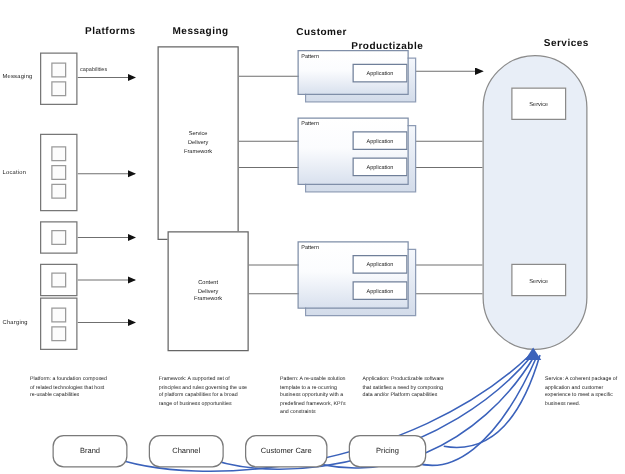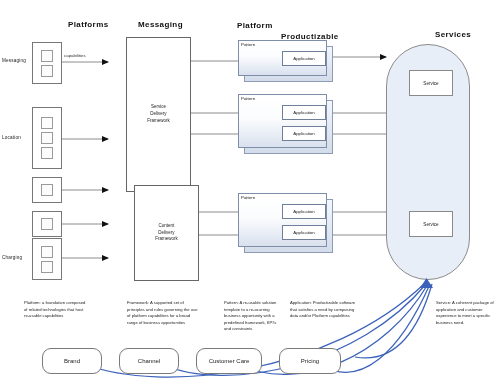--- a/index.html
+++ b/index.html
@@ -151,21 +151,21 @@
   svg.overlay{position:absolute;left:0;top:0;width:500px;height:379px;overflow:visible;}
   svg.underlay{position:absolute;left:0;top:0;width:500px;height:379px;overflow:visible;z-index:2;}
 </style>
 </head>
 <body>
 
 <div id="stage">
 
   <div class="col-header" style="left:68px;top:8px;">Platforms</div>
   <div class="col-header" style="left:138px;top:8px;">Messaging</div>
-  <div class="col-header" style="left:237px;top:9px;">Platform</div>
+  <div class="col-header" style="left:237px;top:9px;">Customer</div>
   <div class="col-header" style="left:281px;top:20px;">Productizable</div>
   <div class="col-header" style="left:411px;top:18px;padding-left:24px;">Services</div>
 
   <svg class="overlay">
     <defs>
       <marker id="ah" markerWidth="7" markerHeight="7" refX="6" refY="3" orient="auto" markerUnits="userSpaceOnUse">
         <path d="M0,0 L7,3 L0,6 z" fill="#111"></path>
       </marker>
       <marker id="ahs" markerWidth="6" markerHeight="6" refX="5.2" refY="2.6" orient="auto" markerUnits="userSpaceOnUse">
         <path d="M0,0 L6,2.6 L0,5.2 z" fill="#111"></path>

